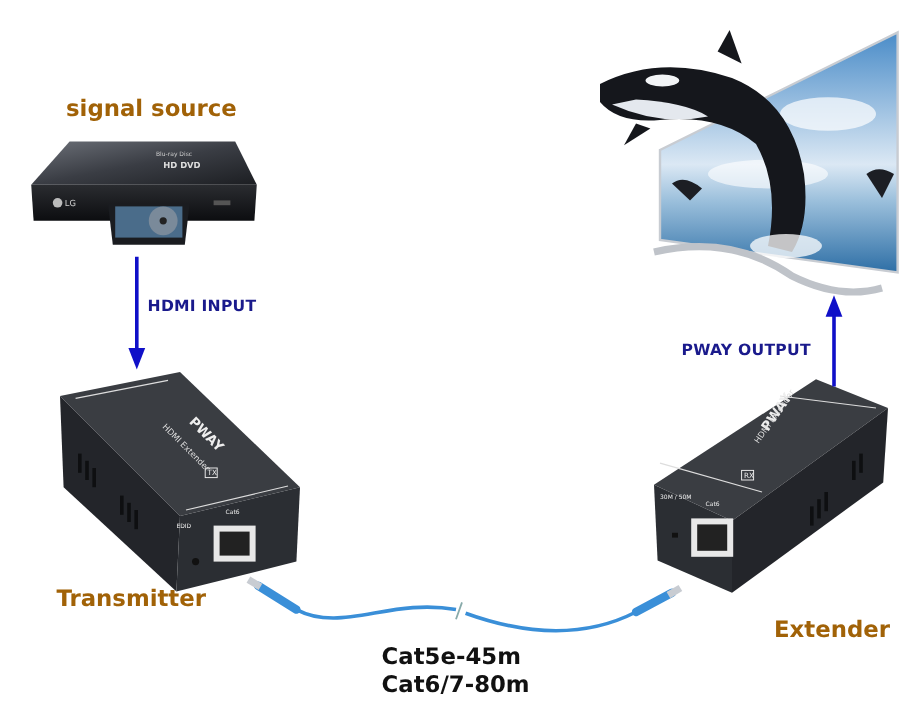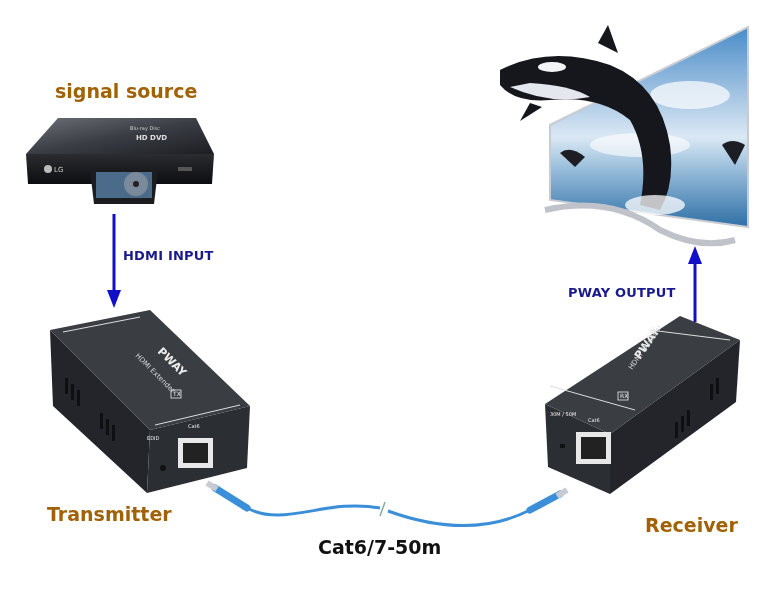--- a/index.html
+++ b/index.html
@@ -65,34 +65,35 @@
   <g fill="#0e0f11">
     <rect x="20" y="70" width="3" height="16"></rect>
       <rect x="26" y="76" width="3" height="16"></rect>
       <rect x="32" y="82" width="3" height="16"></rect>
     <rect x="55" y="105" width="3" height="16"></rect>
       <rect x="61" y="111" width="3" height="16"></rect>
       <rect x="67" y="117" width="3" height="16"></rect>
   </g>
 </svg>
 
-<div class="abs label-big" style="left:47px; top:503px;text-align:right;">Transmitter</div>
+<div class="abs label-big" style="left:47px; top:488px;text-align:right;">Transmitter</div>
 
 <svg class="abs" style="left:205px; top:478px;" width="365" height="55">
   <path d="M 10 10 L 42 30" stroke="#3a8fd8" stroke-width="7" stroke-linecap="round"></path>
   <path d="M 2 5 L 12 11" stroke="#c8ccd2" stroke-width="6"></path>
   <path d="M 42 30 C 80 50, 120 20, 175 30" stroke="#3a8fd8" stroke-width="3" fill="none"></path>
   <line x1="180" y1="24" x2="175" y2="38" stroke="#8aa" stroke-width="1.5"></line>
   <path d="M 183 33 C 230 50, 280 55, 325 32" stroke="#3a8fd8" stroke-width="3" fill="none"></path>
   <path d="M 325 32 L 355 16" stroke="#3a8fd8" stroke-width="7" stroke-linecap="round"></path>
   <path d="M 352 18 L 362 12" stroke="#c8ccd2" stroke-width="6"></path>
 </svg>
 
 <div class="abs cable-text" style="left:318px; top:535px;">
-  <div>Cat6/7-50m</div>
+  <div>Cat5e-45m</div>
+  <div>Cat6/7-80m</div>
 </div>
 
 <svg class="abs" style="left:540px; top:312px;" width="205" height="190">
   <polygon points="5,92 140,4 200,28 70,122" fill="#3a3d42"></polygon>
   <polygon points="5,92 70,122 70,182 8,155" fill="#2b2e33"></polygon>
   <polygon points="70,122 200,28 196,90 70,182" fill="#23252a"></polygon>
   <line x1="20" y1="92" x2="105" y2="116" stroke="#ddd" stroke-width="1" transform="translate(-10,-18)"></line>
   <line x1="110" y1="18" x2="190" y2="28" stroke="#ddd" stroke-width="1"></line>
   <text x="100" y="48" font-size="11" fill="#eee" font-weight="bold" transform="rotate(-55 100 48)">PWAY</text>
   <text x="92" y="58" font-size="7" fill="#ddd" transform="rotate(-55 92 58)">HDMI Extender</text>
@@ -105,21 +106,21 @@
   <rect x="20" y="132" width="5" height="4" fill="#111"></rect>
   <g fill="#0e0f11">
     <rect x="135" y="110" width="3" height="16"></rect>
       <rect x="141" y="104" width="3" height="16"></rect>
       <rect x="147" y="98" width="3" height="16"></rect>
     <rect x="170" y="72" width="3" height="16"></rect>
       <rect x="176" y="66" width="3" height="16"></rect>
   </g>
 </svg>
 
-<div class="abs label-big" style="left:645px; top:514px;">Receiver</div>
+<div class="abs label-big" style="left:645px; top:514px;">Extender</div>
 
 <svg class="abs" style="left:685px; top:244px;" width="20" height="80">
   <polygon points="3,20 17,20 10,2" fill="#1010c8"></polygon>
   <line x1="10" y1="18" x2="10" y2="78" stroke="#1010c8" stroke-width="3"></line>
 </svg>
 <div class="abs label-blue" style="left:568px; top:285px;">PWAY OUTPUT</div>
 
 <svg class="abs" style="left:490px; top:25px;" width="275" height="225">
   <defs>
     <linearGradient id="sky" x1="0" y1="0" x2="0" y2="1">

